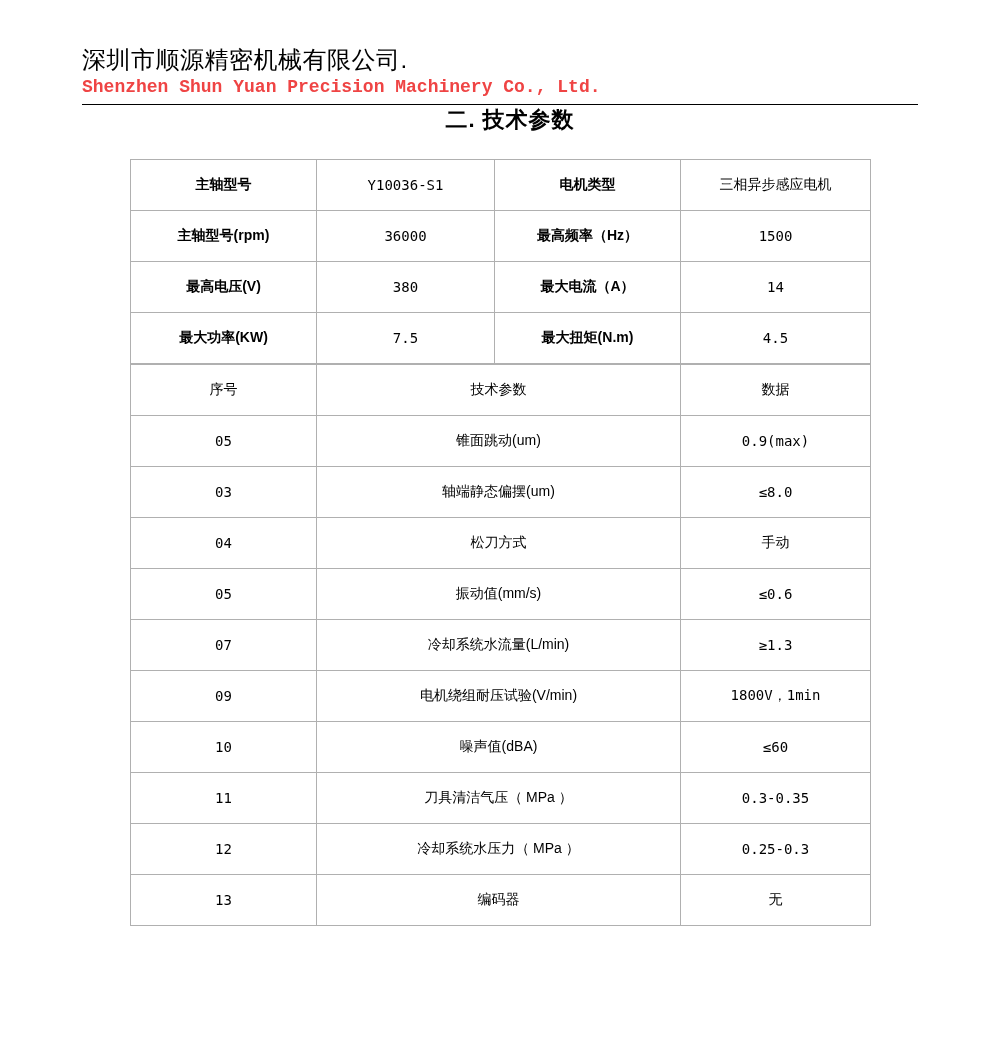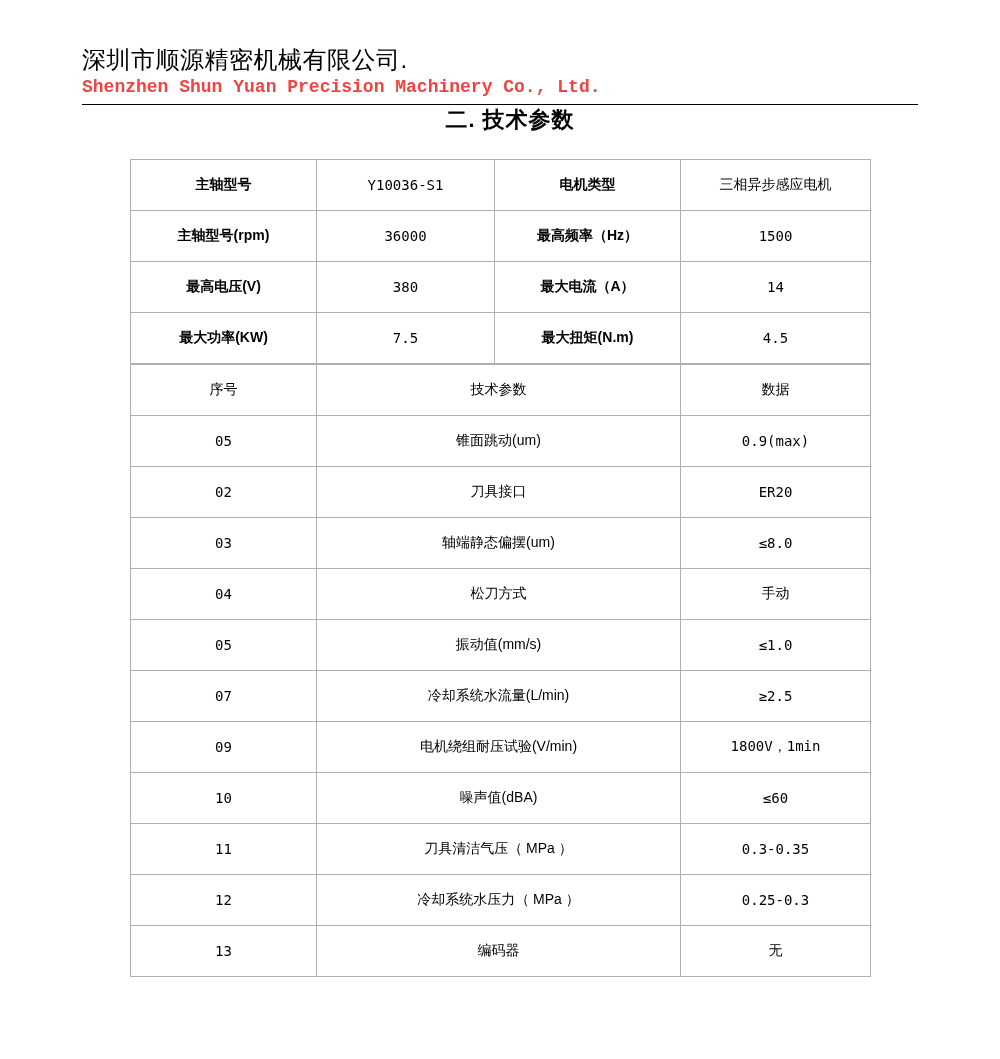--- a/index.html
+++ b/index.html
@@ -159,43 +159,38 @@
           <td>序号</td>
           <td>技术参数</td>
           <td>数据</td>
         </tr>
         <tr>
           <td class="idx">05</td>
           <td>锥面跳动(um)</td>
           <td class="mono">0.9(max)</td>
         </tr>
         <tr>
-          <td class="idx">02</td>
-          <td>刀具接口</td>
-          <td class="mono">ER20</td>
-        </tr>
-        <tr>
           <td class="idx">03</td>
           <td>轴端静态偏摆(um)</td>
           <td class="mono">≤8.0</td>
         </tr>
         <tr>
           <td class="idx">04</td>
           <td>松刀方式</td>
           <td>手动</td>
         </tr>
         <tr>
           <td class="idx">05</td>
           <td>振动值(mm/s)</td>
-          <td class="mono">≤1.0</td>
+          <td class="mono">≤0.6</td>
         </tr>
         <tr>
           <td class="idx">07</td>
           <td>冷却系统水流量(L/min)</td>
-          <td class="mono">≥2.5</td>
+          <td class="mono">≥1.3</td>
         </tr>
         <tr>
           <td class="idx">09</td>
           <td>电机绕组耐压试验(V/min)</td>
           <td class="mono">1800V，1min</td>
         </tr>
         <tr>
           <td class="idx">10</td>
           <td>噪声值(dBA)</td>
           <td class="mono">≤60</td>

